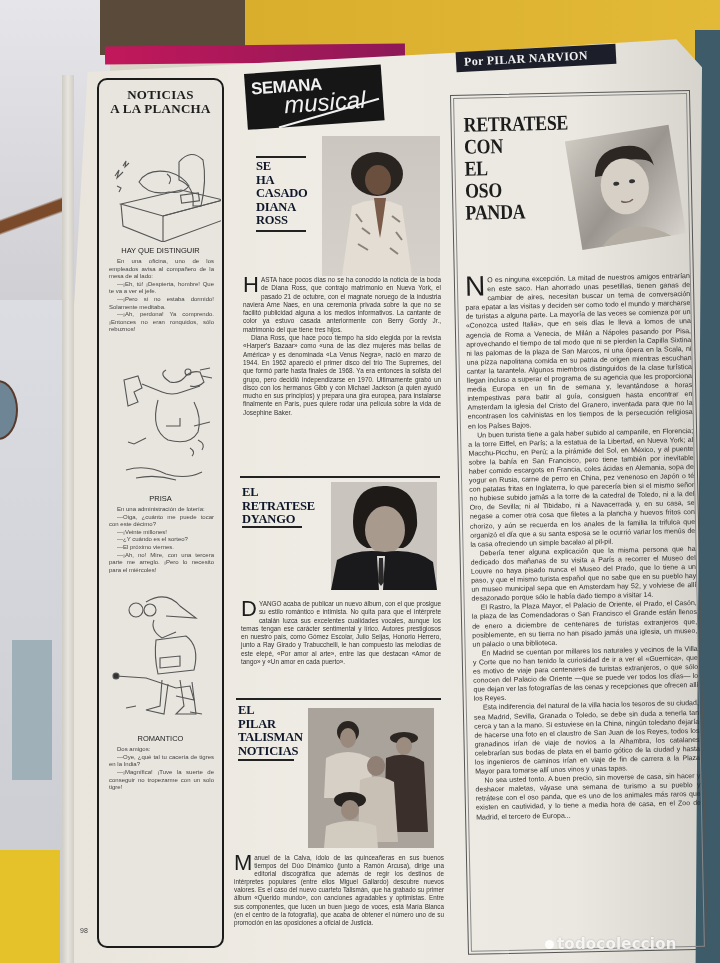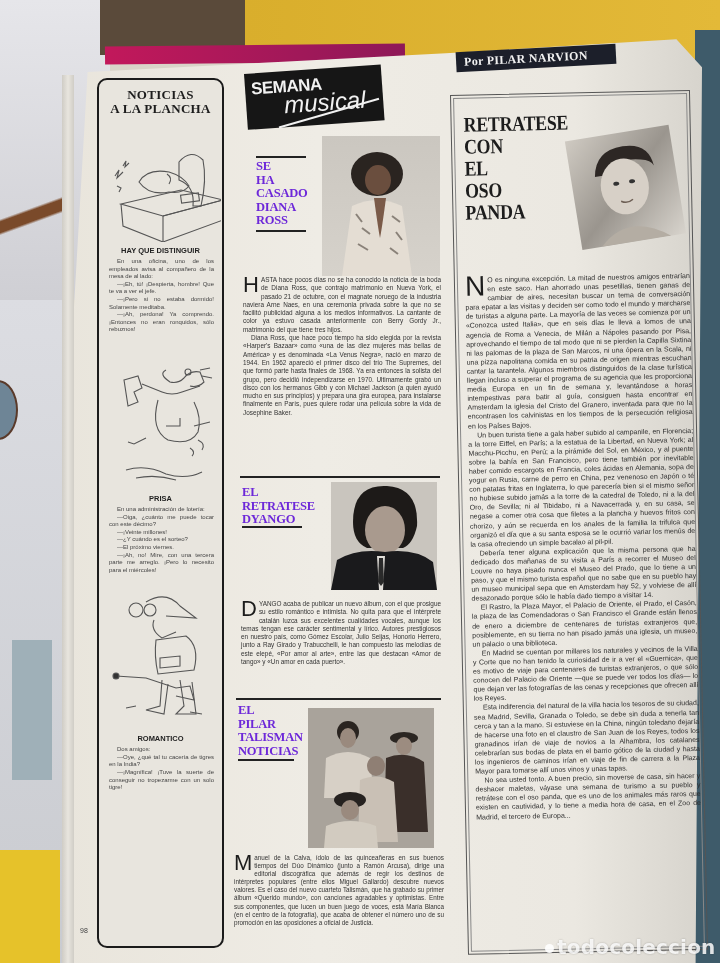--- a/index.html
+++ b/index.html
@@ -27,32 +27,32 @@
   }
   .page-edge { position:absolute; left:62px; top:75px; width:12px; height:888px; background: linear-gradient(90deg,#cfccc5,#e8e5de,#d0cdc6); }
 
   
   .left-box {
     position:absolute; left:97px; top:78px; width:127px; height:870px;
     border:2.5px solid #1b1b1b; border-radius:10px; background:#e8e5de;
   }
   .left-title { text-align:center; font-family:"Liberation Serif", serif; font-weight:bold; font-size:13px; line-height:14px; color:#1d1d1d; margin-top:8px; letter-spacing:.3px; }
   .cartoon { position:relative; margin:6px auto 0; }
-  .joke-head { font-weight:bold; font-size:7.5px; text-align:center; color:#222; margin-top:4px; }
+  .joke-head { font-weight:normal; font-size:7.5px; text-align:center; color:#222; margin-top:4px; }
   .joke-body { font-size:6px; line-height:7.6px; color:#444; padding:3px 8px 0 10px; text-align:justify; }
   .joke-body p { text-indent:8px; }
 
   
   .mid { position:absolute; left:240px; top:68px; width:205px; height:880px; }
   .semana-banner { position:absolute; left:4px; top:6px; width:137px; height:56px; background:#161616; transform: rotate(-4deg); transform-origin:left top; }
   .semana-word { position:absolute; left:6px; top:6px; color:#f1f1f1; font-weight:bold; font-size:17px; letter-spacing:-.5px; font-family:"Liberation Sans", sans-serif; }
   .musical-word { position:absolute; left:38px; top:20px; color:#f1f1f1; font-style:italic; font-size:24px; font-family:"Liberation Sans", sans-serif; }
   .semana-line { position:absolute; left:30px; top:44px; width:104px; height:1.5px; background:#f1f1f1; transform: rotate(-12deg); }
 
-  .headline-serif { font-family:"Liberation Serif", serif; font-weight:bold; color:#6d28d9; font-size:12.5px; line-height:13.5px; letter-spacing:-.2px; }
+  .headline-serif { font-family:"Liberation Serif", serif; font-weight:bold; color:#0f172a; font-size:12.5px; line-height:13.5px; letter-spacing:-.2px; }
   .rule { height:1.5px; background:#222; }
 
   .article-text { font-size:6.4px; line-height:8.3px; color:#333; text-align:justify; }
   .article-text p { text-indent:8px; }
   .dropcap { float:left; font-size:22px; line-height:18px; margin-right:2px; color:#1c1c1c; font-weight:normal; }
 
   .photo { position:absolute; background:#bdb9b2; overflow:hidden; }
 
   
   .byline { position:absolute; left:456px; top:48px; width:160px; height:20px; background:#1c1f2a; transform: rotate(-3deg); color:#f0f0f0; font-family:"Liberation Serif", serif; font-weight:bold; font-size:12px; padding:3px 0 0 8px; letter-spacing:.3px; }
@@ -62,21 +62,21 @@
     transform: rotate(-1.2deg); transform-origin: left top;
   }
   .panda-title { position:absolute; left:12px; top:18px; font-family:"Liberation Serif", serif; font-weight:bold; font-size:21px; line-height:22px; color:#1d1d1d; transform: scaleX(.85); transform-origin:left; letter-spacing:-.3px; }
   .panda-photo { position:absolute; left:120px; top:40px; width:105px; height:110px; background: linear-gradient(135deg,#cfcac2,#9a958e 50%,#d8d4cd); transform: rotate(-8deg); overflow:hidden; }
   .panda-text { position:absolute; left:10px; top:180px; width:225px; font-size:7px; line-height:9.1px; color:#2e2e2e; text-align:justify; }
   .panda-text p { text-indent:9px; }
   .panda-dropcap { float:left; font-size:28px; line-height:22px; margin-right:2px; color:#1c1c1c; }
 
   .page-number { position:absolute; left:80px; top:927px; font-size:7px; color:#444; }
 
-  .watermark { position:absolute; left:545px; top:935px; font-family:"DejaVu Sans", sans-serif; font-weight:bold; font-size:20px; color:rgba(255,255,255,.85); letter-spacing:.2px; text-shadow: 0 0 2px rgba(0,0,0,.25); }
+  .watermark { position:absolute; left:545px; top:935px; font-family:"DejaVu Sans", sans-serif; font-weight:bold; font-size:15px; color:rgba(255,255,255,.85); letter-spacing:.2px; text-shadow: 0 0 2px rgba(0,0,0,.25); }
   .watermark .dot { display:inline-block; width:9px; height:9px; border-radius:50%; background:rgba(255,255,255,.9); margin:0 3px 0 0; vertical-align:middle; }
 </style>
 </head>
 <body>
 
 <div class="bg-top-left"></div>
 <div class="bg-brown"></div>
 <div class="bg-yellow"></div>
 <div class="bg-blue-right"></div>
 <div class="bg-wall-left"></div>

